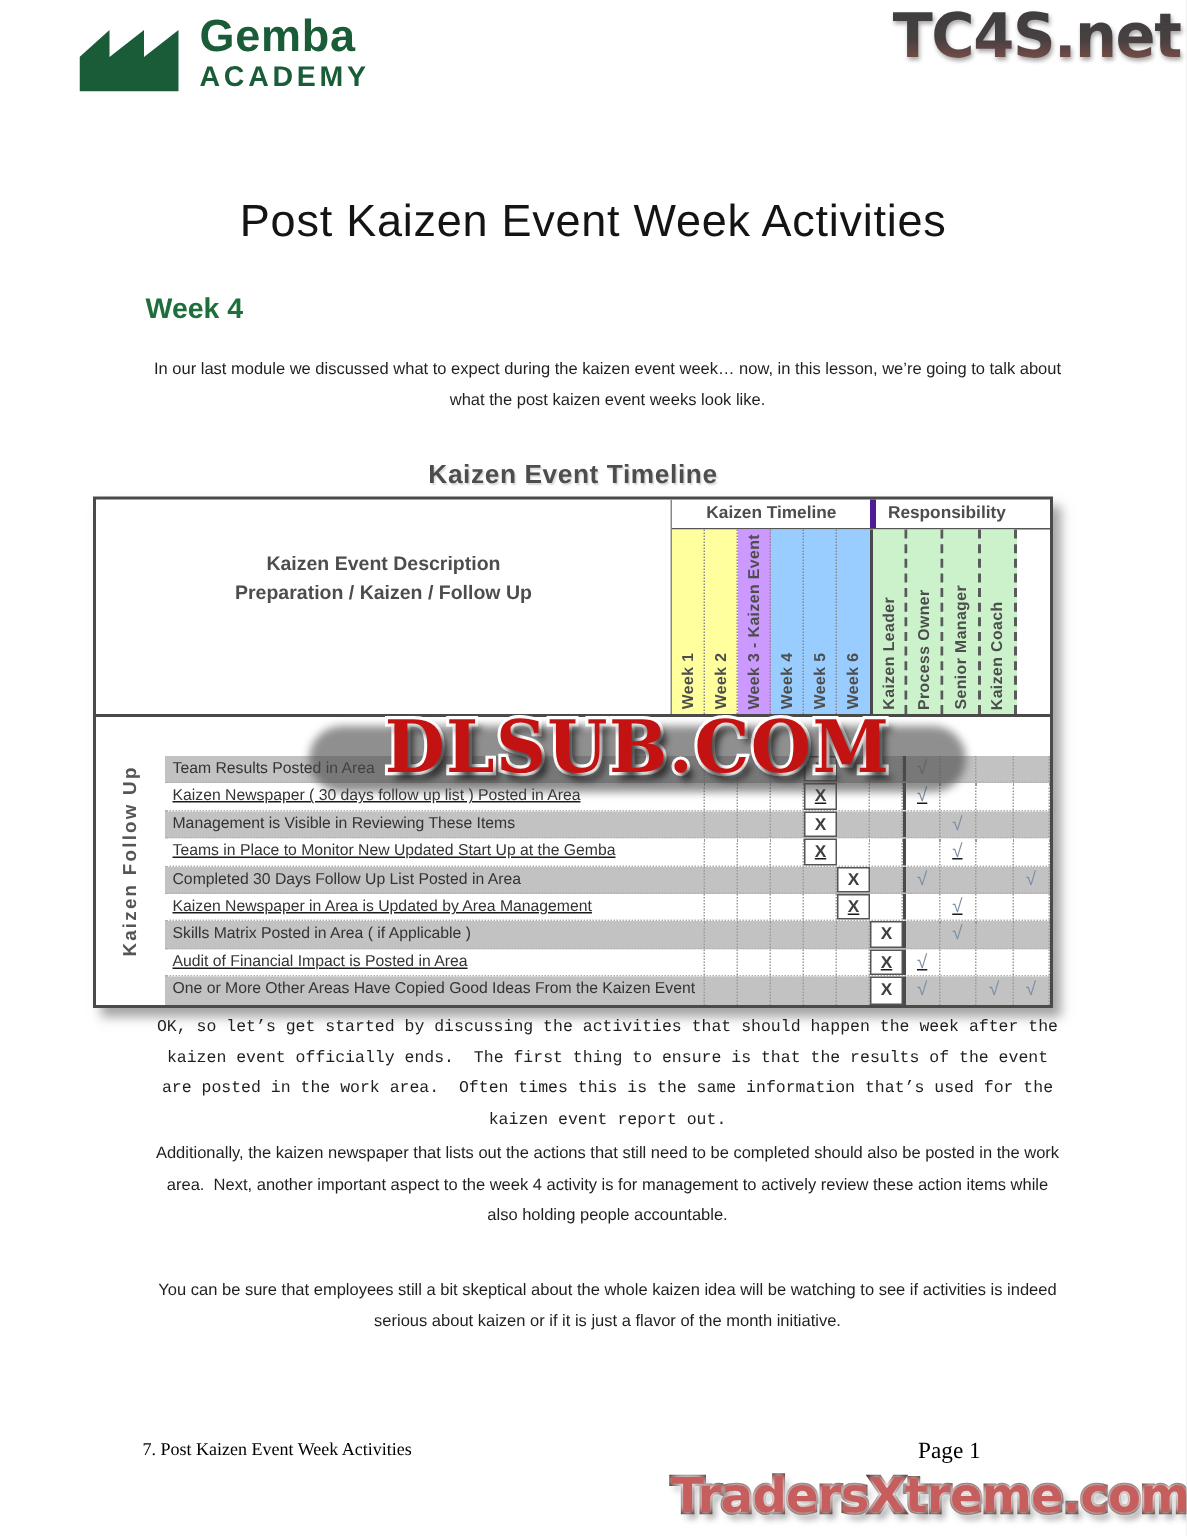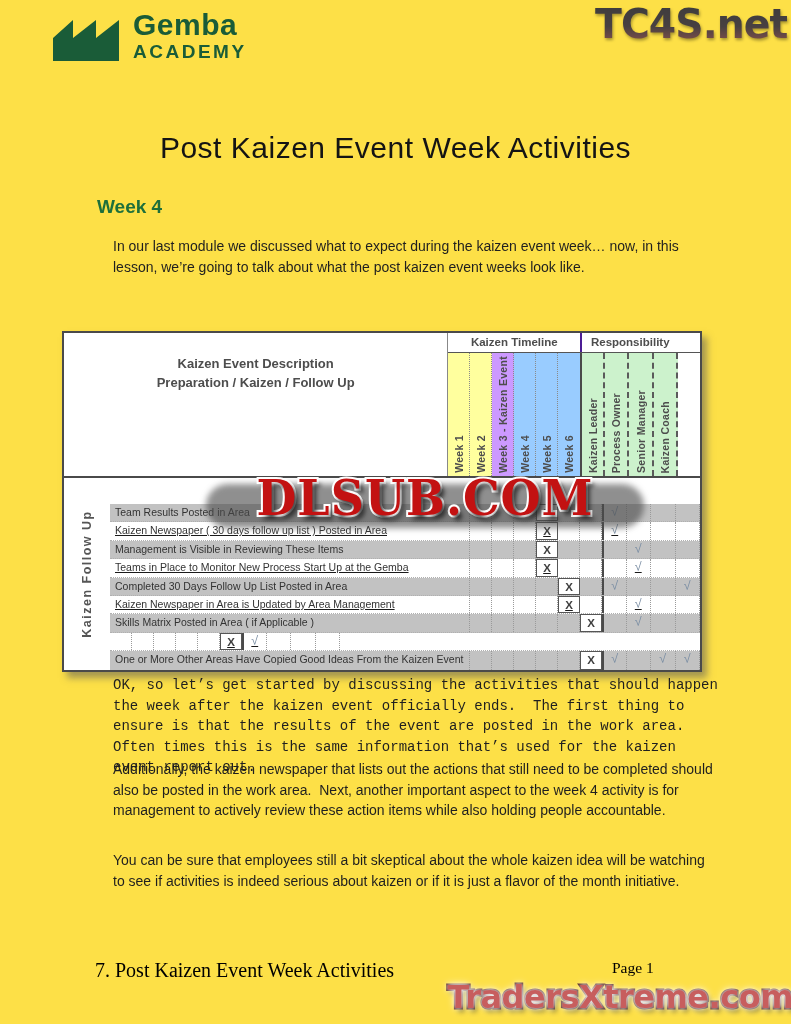--- a/index.html
+++ b/index.html
@@ -1,19 +1,19 @@
 <!DOCTYPE html>
 <html><head>
 <meta charset="utf-8">
 <style>
   * { margin:0; padding:0; box-sizing:border-box; }
   html,body { background:#e8e8e8; }
   .page {
     position:relative; width:791px; height:1024px; margin:0 auto;
-    background:#fde047; overflow:hidden;
+    background:#ffffff; overflow:hidden;
     font-family:"Liberation Sans", sans-serif; color:#1a1a1a;
   }
 
   
   .logo { position:absolute; left:53px; top:10px; display:flex; align-items:center; }
   .logo svg { display:block; margin-right:10px; }
   .logo-text .brand-top { font-size:30px; font-weight:bold; color:#1a5c38; line-height:1; letter-spacing:0.5px; }
   .logo-text .brand-bottom { font-size:19px; font-weight:bold; color:#1a5c38; letter-spacing:2.5px; line-height:1; margin-top:2px; }
 
   .wm-top {
@@ -22,43 +22,43 @@
     background:linear-gradient(180deg,#3c3c3c 0%,#474041 55%,#96554c 100%);
     -webkit-background-clip:text; background-clip:text; color:transparent;
     filter:drop-shadow(1px 2px 1.5px rgba(0,0,0,0.35));
     transform:scaleX(0.96); transform-origin:right top;
   }
 
   
   .doc-title { position:absolute; top:131px; left:0; width:100%; text-align:center;
     font-size:30px; font-weight:400; letter-spacing:0.5px; color:#141414; }
   .heading { position:absolute; left:97px; top:196px; font-size:19px; font-weight:bold; color:#1e6f3b; }
-  .para { position:absolute; left:113px; width:606px; font-size:14px; line-height:20.5px; color:#1f1f1f; white-space:pre-wrap; }
+  .para { position:absolute; left:102px; width:606px; font-size:11px; line-height:20.5px; color:#1f1f1f; white-space:pre-wrap;text-align:center; }
   .para1 { top:236px; }
   .para2 { top:675px;font-family:Liberation Mono, monospace; }
   .para3 { top:759px; }
   .para4 { top:850px; }
 
   
   .tbl-title { position:absolute; left:62px; top:306px; width:640px; text-align:center;
     font-size:17.5px; font-weight:bold; color:#4d4d4d; letter-spacing:0.4px;
     text-shadow:1px 1px 1px rgba(0,0,0,0.15); }
   .tbl {
     position:absolute; left:62px; top:331px; width:640px;
     border:2px solid #4a4a4a; background:#fff;
     box-shadow:5px 6px 7px rgba(90,90,90,0.55);
   }
   .tbl-top { display:flex; height:143px; }
-  .desc-cell { width:406px; border-right:1px solid #888; padding-top:22px; text-align:center; }
+  .desc-cell { width:406px; border-right:1px solid #888; padding-top:34px; text-align:center; }
   .desc-line { font-size:13px; font-weight:bold; color:#4d4d4d; line-height:1.45; }
   .top-right { display:flex; flex-direction:column; width:266px; }
   .group-row { display:flex; height:20px; border-bottom:1px solid #555; }
   .group-cell { font-size:11.5px; font-weight:bold; color:#4d4d4d; text-align:center; line-height:19px; }
   .group-cell.timeline { width:132px; }
-  .group-cell.resp { width:98px; border-left:2px solid #4c1d95; }
+  .group-cell.resp { width:98px; border-left:4px solid #4c1d95; }
   .cols-row { display:flex; height:123px; }
   .hcol { display:flex; justify-content:center; align-items:flex-end; padding-bottom:3px; }
   .hcol.week { width:22px; border-right:1px dotted #8a8a8a; }
   .hcol.week.last { border-right:none; }
   .hcol.resp { width:24.5px; border-right:2px dashed #5a5a5a; background:#ccf2cc; }
   .hcol.resp.firstresp { border-left:2px solid #4a4a4a; }
   .vlabel { writing-mode:vertical-rl; transform:rotate(180deg);
     font-size:10.5px; font-weight:bold; color:#4d4d4d; white-space:nowrap; letter-spacing:0.3px; }
 
   .tbl-body { display:flex; border-top:2px solid #4a4a4a; }
@@ -89,21 +89,21 @@
     text-shadow:4px 5px 4px rgba(35,35,35,0.8);
     display:inline-block; transform:scaleY(1.05);
   }
   .wm-bottom { position:absolute; right:-2px; top:978px; z-index:6;
     font-family:"DejaVu Sans", sans-serif; font-weight:bold; font-size:32px; letter-spacing:-0.5px;
     color:#c75e5e; -webkit-text-stroke:3px #4a1410; paint-order:stroke fill;
     text-shadow:0 0 5px #fff, 0 0 8px #fff, 3px 4px 5px rgba(0,0,0,0.45);
   }
 
   
-  .footer-left  { position:absolute; left:95px;  top:959px; font-family:"Liberation Serif", serif; font-size:20px; color:#000; }
+  .footer-left  { position:absolute; left:95px;  top:959px; font-family:"Liberation Serif", serif; font-size:12px; color:#000; }
   .footer-right { position:absolute; left:612px; top:959px; font-family:"Liberation Serif", serif; font-size:15.5px; color:#000; }
 </style>
 </head>
 <body>
 
 <div class="page">
 
   <div class="logo">
     <svg width="70" height="50" viewBox="0 0 70 50">
       <polygon points="0,50 0,27 20,9 20,27 43,9 43,27 66,9 66,50" fill="#1a5c38"></polygon>
@@ -113,20 +113,21 @@
       <div class="brand-bottom">ACADEMY</div>
     </div>
   </div>
 
   <div class="wm-top">TC4S.net</div>
 
   <div class="doc-title">Post Kaizen Event Week Activities</div>
   <div class="heading">Week 4</div>
   <p class="para para1">In our last module we discussed what to expect during the kaizen event week… now, in this lesson, we’re going to talk about what the post kaizen event weeks look like.</p>
 
+  <div class="tbl-title">Kaizen Event Timeline</div>
   <div class="tbl">
     <div class="tbl-top">
       <div class="desc-cell">
         <div class="desc-line">Kaizen Event Description</div>
         <div class="desc-line">Preparation / Kaizen / Follow Up</div>
       </div>
       <div class="top-right">
         <div class="group-row">
           <div class="group-cell timeline">Kaizen Timeline</div>
           <div class="group-cell resp">Responsibility</div>
@@ -203,21 +204,21 @@
             <div class="cell week"></div>
             <div class="cell week xcell">X</div>
             <div class="cell week"></div>
             <div class="cell week"></div>
             <div class="cell resp firstresp"></div>
             <div class="cell resp check">√</div>
             <div class="cell resp"></div>
             <div class="cell resp"></div>
           </div>
           <div class="row w">
-            <div class="act">Teams in Place to Monitor New Process Start Up at the Gemba</div>
+            <div class="act">Teams in Place to Monitor New Updated Start Up at the Gemba</div>
             <div class="cell week"></div>
             <div class="cell week"></div>
             <div class="cell week"></div>
             <div class="cell week xcell">X</div>
             <div class="cell week"></div>
             <div class="cell week"></div>
             <div class="cell resp firstresp"></div>
             <div class="cell resp check">√</div>
             <div class="cell resp"></div>
             <div class="cell resp"></div>
@@ -255,20 +256,21 @@
             <div class="cell week"></div>
             <div class="cell week"></div>
             <div class="cell week"></div>
             <div class="cell week xcell">X</div>
             <div class="cell resp firstresp"></div>
             <div class="cell resp check">√</div>
             <div class="cell resp"></div>
             <div class="cell resp"></div>
           </div>
           <div class="row w">
+            <div class="act">Audit of Financial Impact is Posted in Area</div>
             <div class="cell week"></div>
             <div class="cell week"></div>
             <div class="cell week"></div>
             <div class="cell week"></div>
             <div class="cell week"></div>
             <div class="cell week xcell">X</div>
             <div class="cell resp firstresp check">√</div>
             <div class="cell resp"></div>
             <div class="cell resp"></div>
             <div class="cell resp"></div>

